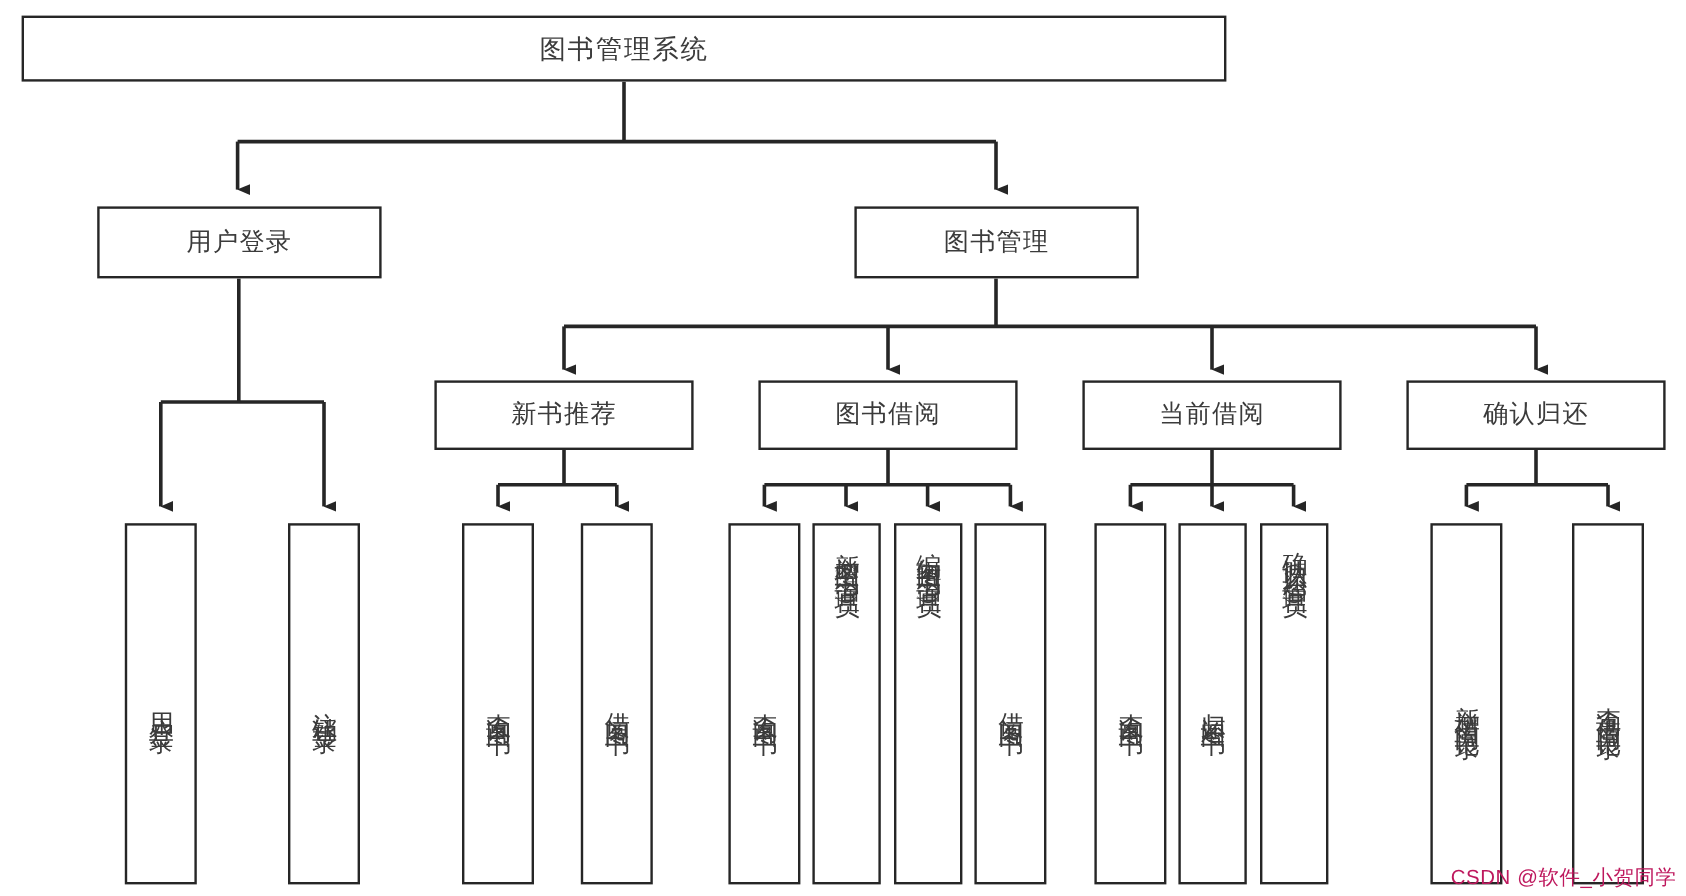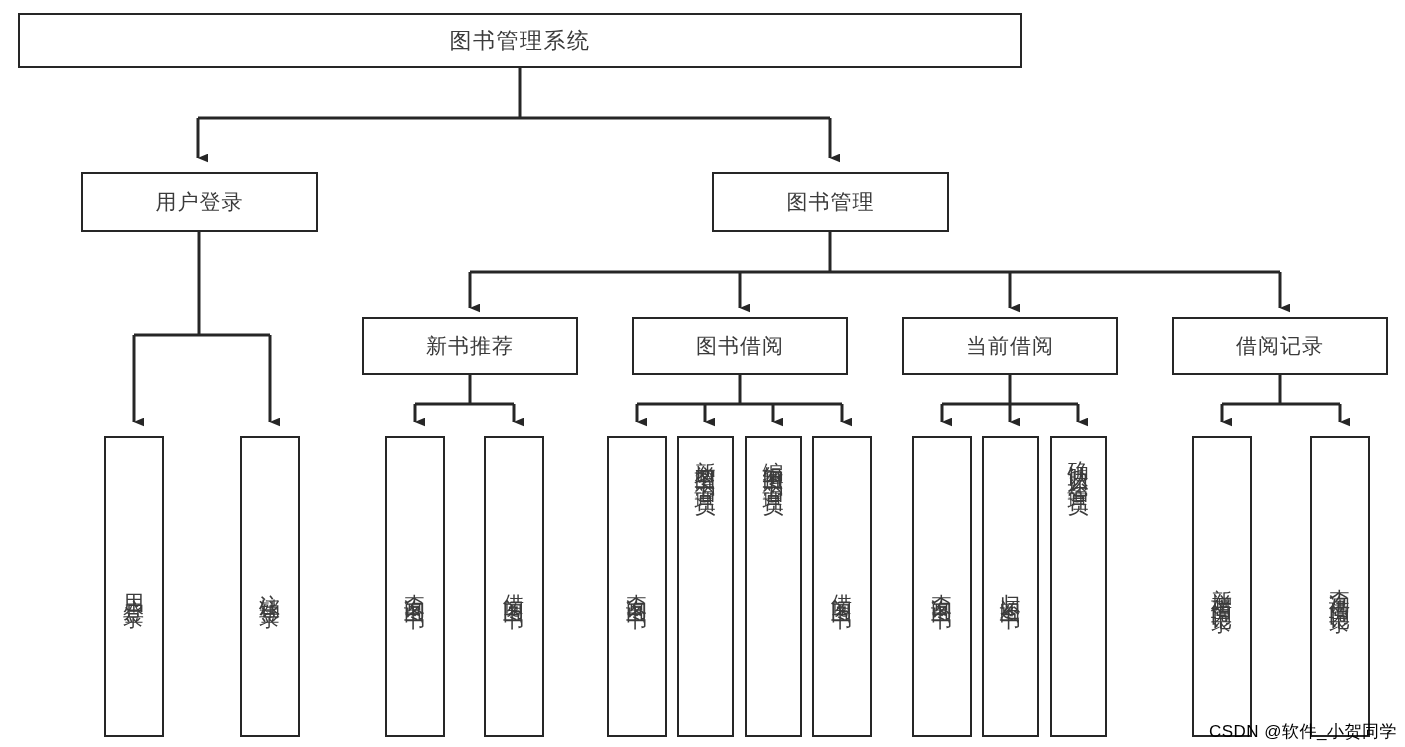--- a/index.html
+++ b/index.html
@@ -67,21 +67,21 @@
   }
   .node.vert.centered {
     align-items: center;
     padding-top: 0;
   }
   #watermark {
     position: absolute;
     right: 8px;
     bottom: 4px;
     font-size: 17px;
-    color: #000000;
+    color: #be185d;
     letter-spacing: 0.5px;
     white-space: nowrap;
     user-select: none;
   }
 </style>
 </head>
 <body>
 
 <div id="diagram-root">
 
@@ -149,21 +149,21 @@
   <div class="node horiz" style="left:362px; top:317px; width:216px; height:58px;">
     <span class="label">新书推荐</span>
   </div>
   <div class="node horiz" style="left:902px; top:317px; width:216px; height:58px;">
     <span class="label">当前借阅</span>
   </div>
   <div class="node horiz" style="left:632px; top:317px; width:216px; height:58px;">
     <span class="label">图书借阅</span>
   </div>
   <div class="node horiz" style="left:1172px; top:317px; width:216px; height:58px;">
-    <span class="label">借阅记录</span>
+    <span class="label">确认归还</span>
   </div>
 
   <div class="node vert centered" style="left:104px; top:436px; width:60px; height:301px;">
     <span class="label">用户登录</span>
   </div>
   <div class="node vert centered" style="left:240px; top:436px; width:60px; height:301px;">
     <span class="label">注销登录</span>
   </div>
 
   <div class="node vert centered" style="left:385px; top:436px; width:60px; height:301px;">

